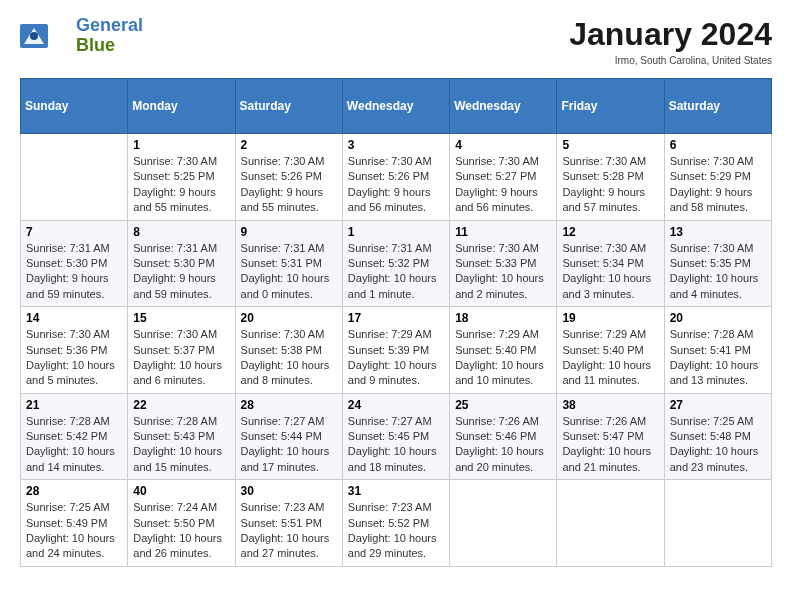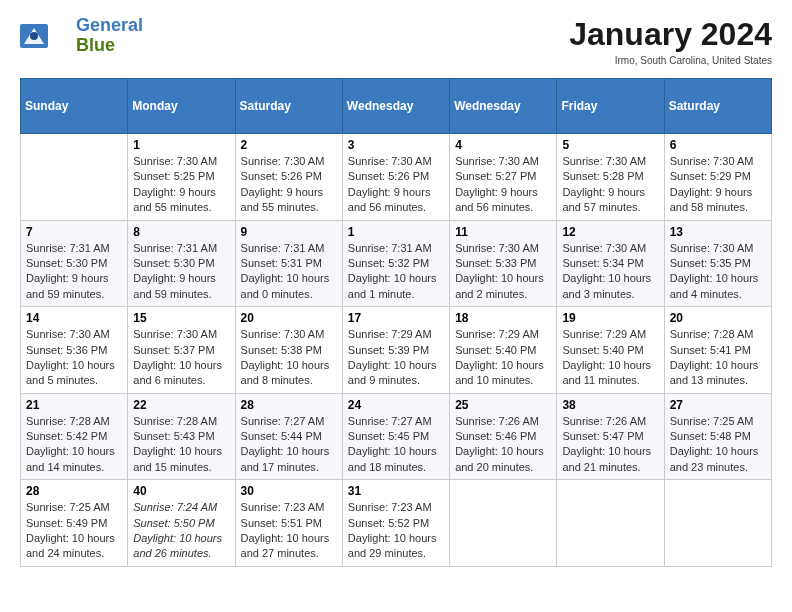--- a/index.html
+++ b/index.html
@@ -314,21 +314,21 @@
       <tr>
         <td>
           <span class="day-num">28</span>
           <div class="cell-content" style="white-space: pre-line;">Sunrise: 7:25 AM
 Sunset: 5:49 PM
 Daylight: 10 hours
 and 24 minutes.</div>
         </td>
         <td>
           <span class="day-num">40</span>
-          <div class="cell-content" style="white-space: pre-line; font-style: italic;">Sunrise: 7:24 AM
+          <div class="cell-content" style="white-space: pre-line;">Sunrise: 7:24 AM
 Sunset: 5:50 PM
 Daylight: 10 hours
 and 26 minutes.</div>
         </td>
         <td>
           <span class="day-num">30</span>
           <div class="cell-content" style="white-space: pre-line;">Sunrise: 7:23 AM
 Sunset: 5:51 PM
 Daylight: 10 hours
 and 27 minutes.</div>

